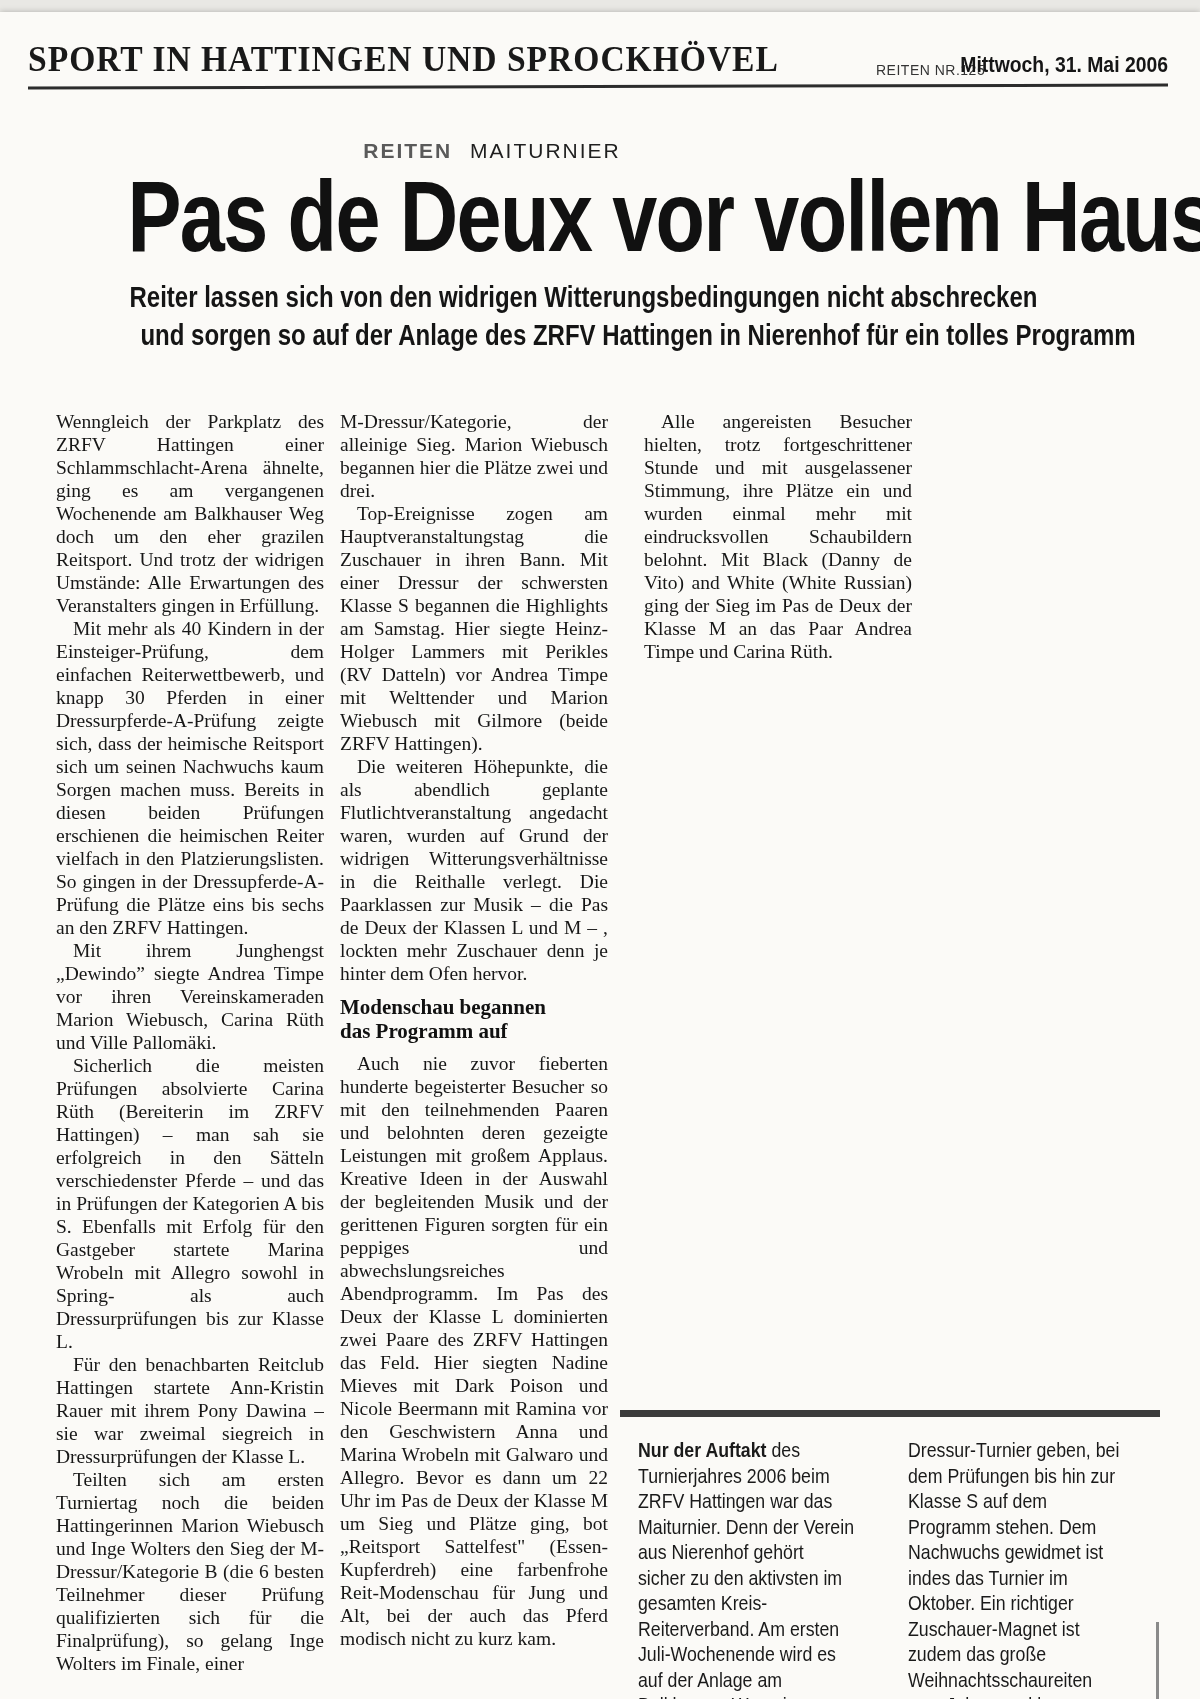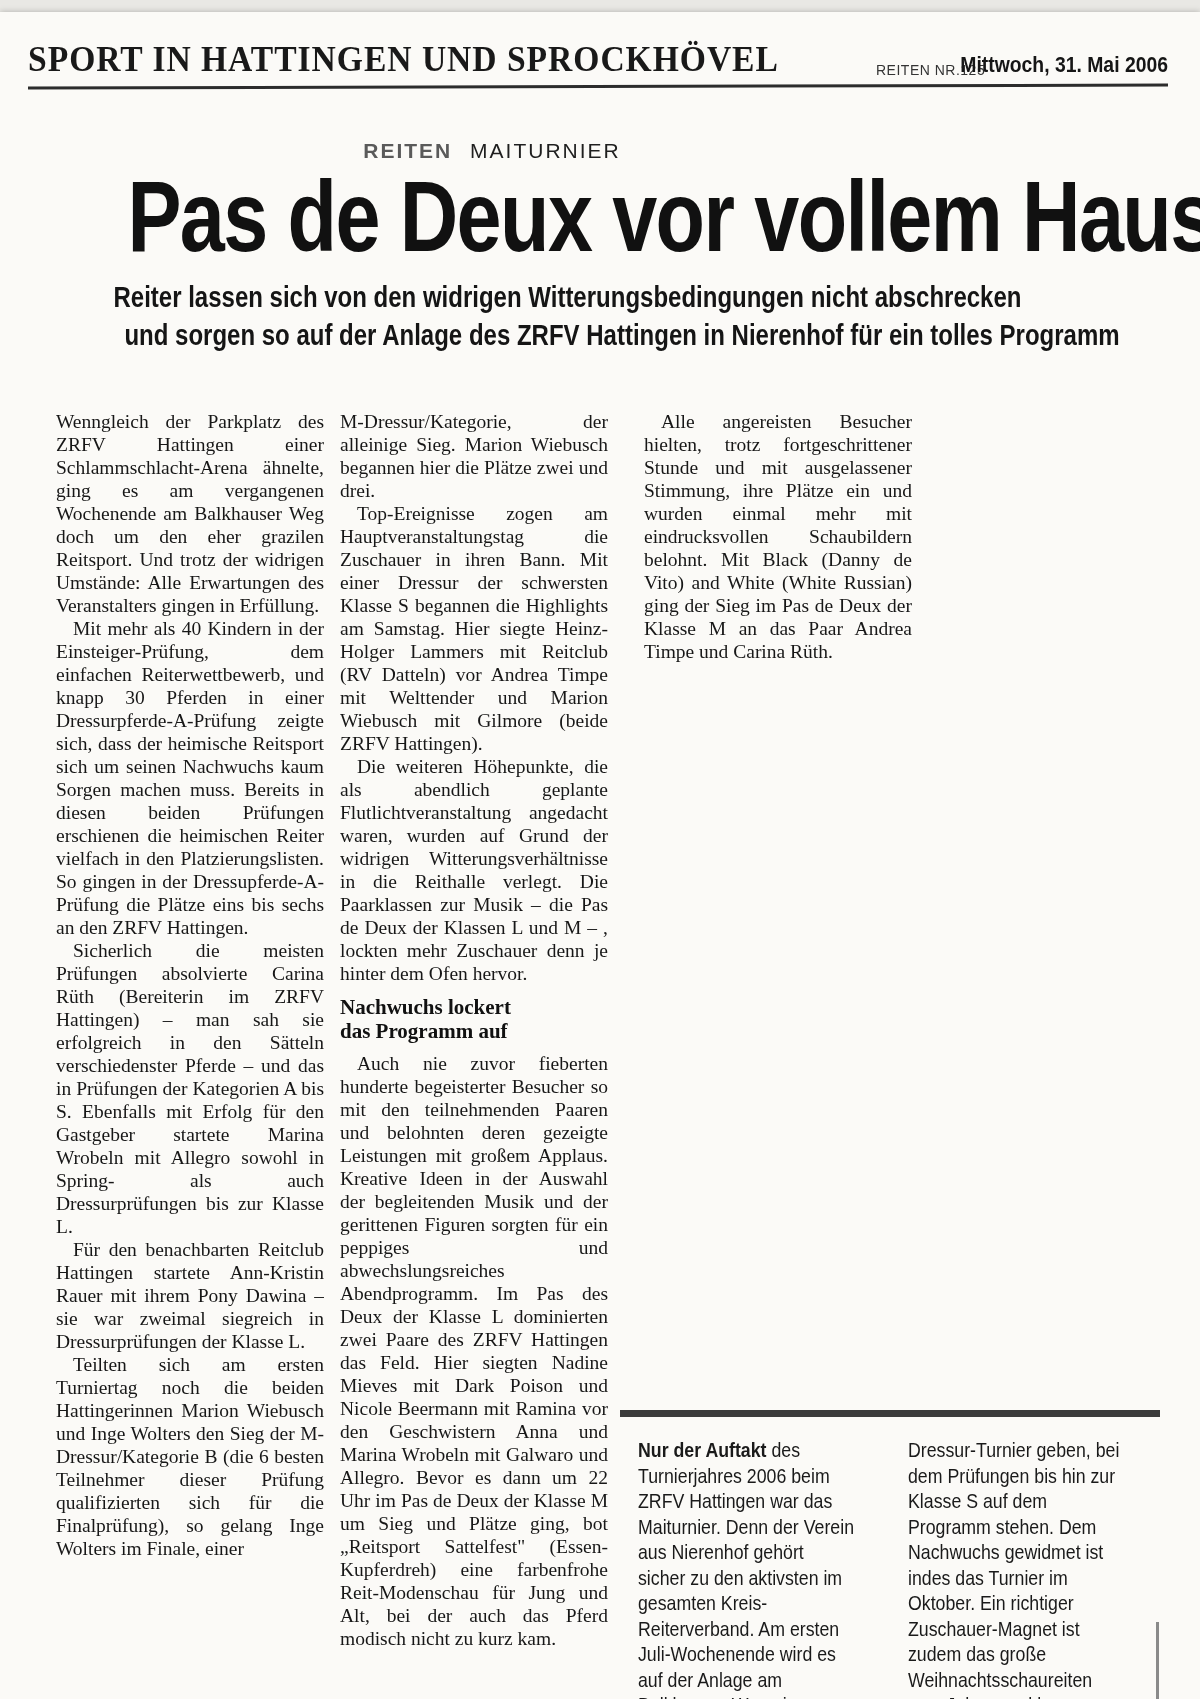--- a/index.html
+++ b/index.html
@@ -39,21 +39,21 @@
   }
   .kicker-cat{font-weight:bold;color:#5a5a5a;margin-right:10px;}
   .kicker-event{font-weight:normal;color:#1f1f1f;}
   .headline{position:absolute;left:0;top:150px;width:1200px;text-align:center;line-height:108px;}
   .headline>span{
     display:inline-block;white-space:nowrap;
     font-family:"Liberation Sans", sans-serif;font-weight:bold;font-size:100px;
     letter-spacing:-2px;color:#111;
     transform:scaleX(.81);transform-origin:center;
   }
-  .subhead{position:absolute;left:0;width:1048px;text-align:left;line-height:38px;}
+  .subhead{position:absolute;left:16px;width:1048px;text-align:left;line-height:38px;}
   .subhead.l1{top:266px;}
   .subhead.l2{top:304px;}
   .subhead>span{
     display:inline-block;white-space:nowrap;
     font-family:"Liberation Sans", sans-serif;font-weight:bold;font-size:30px;color:#151515;
     transform:scaleX(.80);transform-origin:center;
   }
 
   
   .col{
@@ -115,31 +115,32 @@
   <div class="subhead l1">
     <span>Reiter lassen sich von den widrigen Witterungsbedingungen nicht abschrecken</span>
   </div>
   <div class="subhead l2">
     <span>und sorgen so auf der Anlage des ZRFV Hattingen in Nierenhof für ein tolles Programm</span>
   </div>
 
   <div class="col col1">
     <p class="para">Wenngleich der Parkplatz des ZRFV Hattingen einer Schlammschlacht-Arena ähnelte, ging es am vergangenen Wochenende am Balkhauser Weg doch um den eher grazilen Reitsport. Und trotz der widrigen Umstände: Alle Erwartungen des Veranstalters gingen in Erfüllung.</p>
     <p class="para indent">Mit mehr als 40 Kindern in der Einsteiger-Prüfung, dem einfachen Reiterwettbewerb, und knapp 30 Pferden in einer Dressurpferde-A-Prüfung zeigte sich, dass der heimische Reitsport sich um seinen Nachwuchs kaum Sorgen machen muss. Bereits in diesen beiden Prüfungen erschienen die heimischen Reiter vielfach in den Platzierungslisten. So gingen in der Dressupferde-A-Prüfung die Plätze eins bis sechs an den ZRFV Hattingen.</p>
+    <p class="para indent">Mit ihrem Junghengst „Dewindo” siegte Andrea Timpe vor ihren Vereinskameraden Marion Wiebusch, Carina Rüth und Ville Pallomäki.</p>
     <p class="para indent">Sicherlich die meisten Prüfungen absolvierte Carina Rüth (Bereiterin im ZRFV Hattingen) – man sah sie erfolgreich in den Sätteln verschiedenster Pferde – und das in Prüfungen der Kategorien A bis S. Ebenfalls mit Erfolg für den Gastgeber startete Marina Wrobeln mit Allegro sowohl in Spring- als auch Dressurprüfungen bis zur Klasse L.</p>
     <p class="para indent">Für den benachbarten Reitclub Hattingen startete Ann-Kristin Rauer mit ihrem Pony Dawina – sie war zweimal siegreich in Dressurprüfungen der Klasse L.</p>
     <p class="para indent">Teilten sich am ersten Turniertag noch die beiden Hattingerinnen Marion Wiebusch und Inge Wolters den Sieg der M-Dressur/Kategorie B (die 6 besten Teilnehmer dieser Prüfung qualifizierten sich für die Finalprüfung), so gelang Inge Wolters im Finale, einer</p>
   </div>
 
   <div class="col col2">
     <p class="para">M-Dressur/Kategorie, der alleinige Sieg. Marion Wiebusch begannen hier die Plätze zwei und drei.</p>
-    <p class="para indent">Top-Ereignisse zogen am Hauptveranstaltungstag die Zuschauer in ihren Bann. Mit einer Dressur der schwersten Klasse S begannen die Highlights am Samstag. Hier siegte Heinz-Holger Lammers mit Reitclub (RV Datteln) vor Andrea Timpe mit Welttender und Marion Wiebusch mit Gilmore (beide ZRFV Hattingen).</p>
+    <p class="para indent">Top-Ereignisse zogen am Hauptveranstaltungstag die Zuschauer in ihren Bann. Mit einer Dressur der schwersten Klasse S begannen die Highlights am Samstag. Hier siegte Heinz-Holger Lammers mit Perikles (RV Datteln) vor Andrea Timpe mit Welttender und Marion Wiebusch mit Gilmore (beide ZRFV Hattingen).</p>
     <p class="para indent">Die weiteren Höhepunkte, die als abendlich geplante Flutlichtveranstaltung angedacht waren, wurden auf Grund der widrigen Witterungsverhältnisse in die Reithalle verlegt. Die Paarklassen zur Musik – die Pas de Deux der Klassen L und M – , lockten mehr Zuschauer denn je hinter dem Ofen hervor.</p>
     <h3 class="crosshead">
-      <span class="xline">Nachwuchs lockert</span>
+      <span class="xline">Modenschau begannen</span>
       <span class="xline">das Programm auf</span>
     </h3>
     <p class="para indent">Auch nie zuvor fieberten hunderte begeisterter Besucher so mit den teilnehmenden Paaren und belohnten deren gezeigte Leistungen mit großem Applaus. Kreative Ideen in der Auswahl der begleitenden Musik und der gerittenen Figuren sorgten für ein peppiges und abwechslungsreiches Abendprogramm. Im Pas des Deux der Klasse L dominierten zwei Paare des ZRFV Hattingen das Feld. Hier siegten Nadine Mieves mit Dark Poison und Nicole Beermann mit Ramina vor den Geschwistern Anna und Marina Wrobeln mit Galwaro und Allegro. Bevor es dann um 22 Uhr im Pas de Deux der Klasse M um Sieg und Plätze ging, bot „Reitsport Sattelfest" (Essen-Kupferdreh) eine farbenfrohe Reit-Modenschau für Jung und Alt, bei der auch das Pferd modisch nicht zu kurz kam.</p>
   </div>
 
   <div class="col col3">
     <p class="para indent">Alle angereisten Besucher hielten, trotz fortgeschrittener Stunde und mit ausgelassener Stimmung, ihre Plätze ein und wurden einmal mehr mit eindrucksvollen Schaubildern belohnt. Mit Black (Danny de Vito) and White (White Russian) ging der Sieg im Pas de Deux der Klasse M an das Paar Andrea Timpe und Carina Rüth.</p>
   </div>
 
   <div class="infobox">

